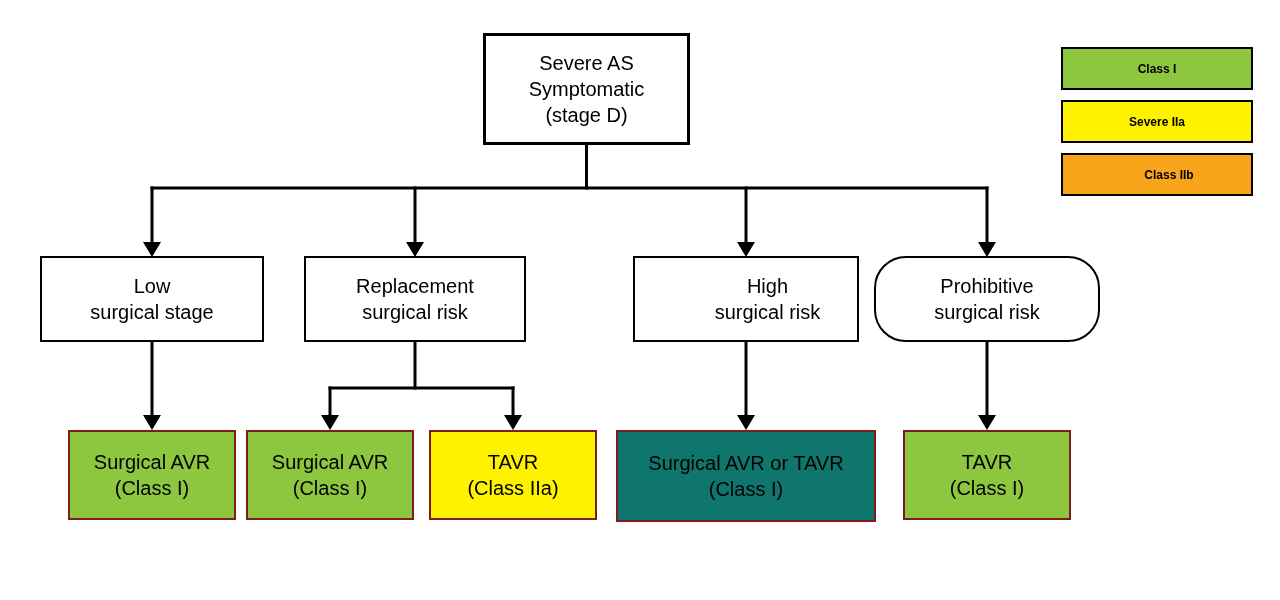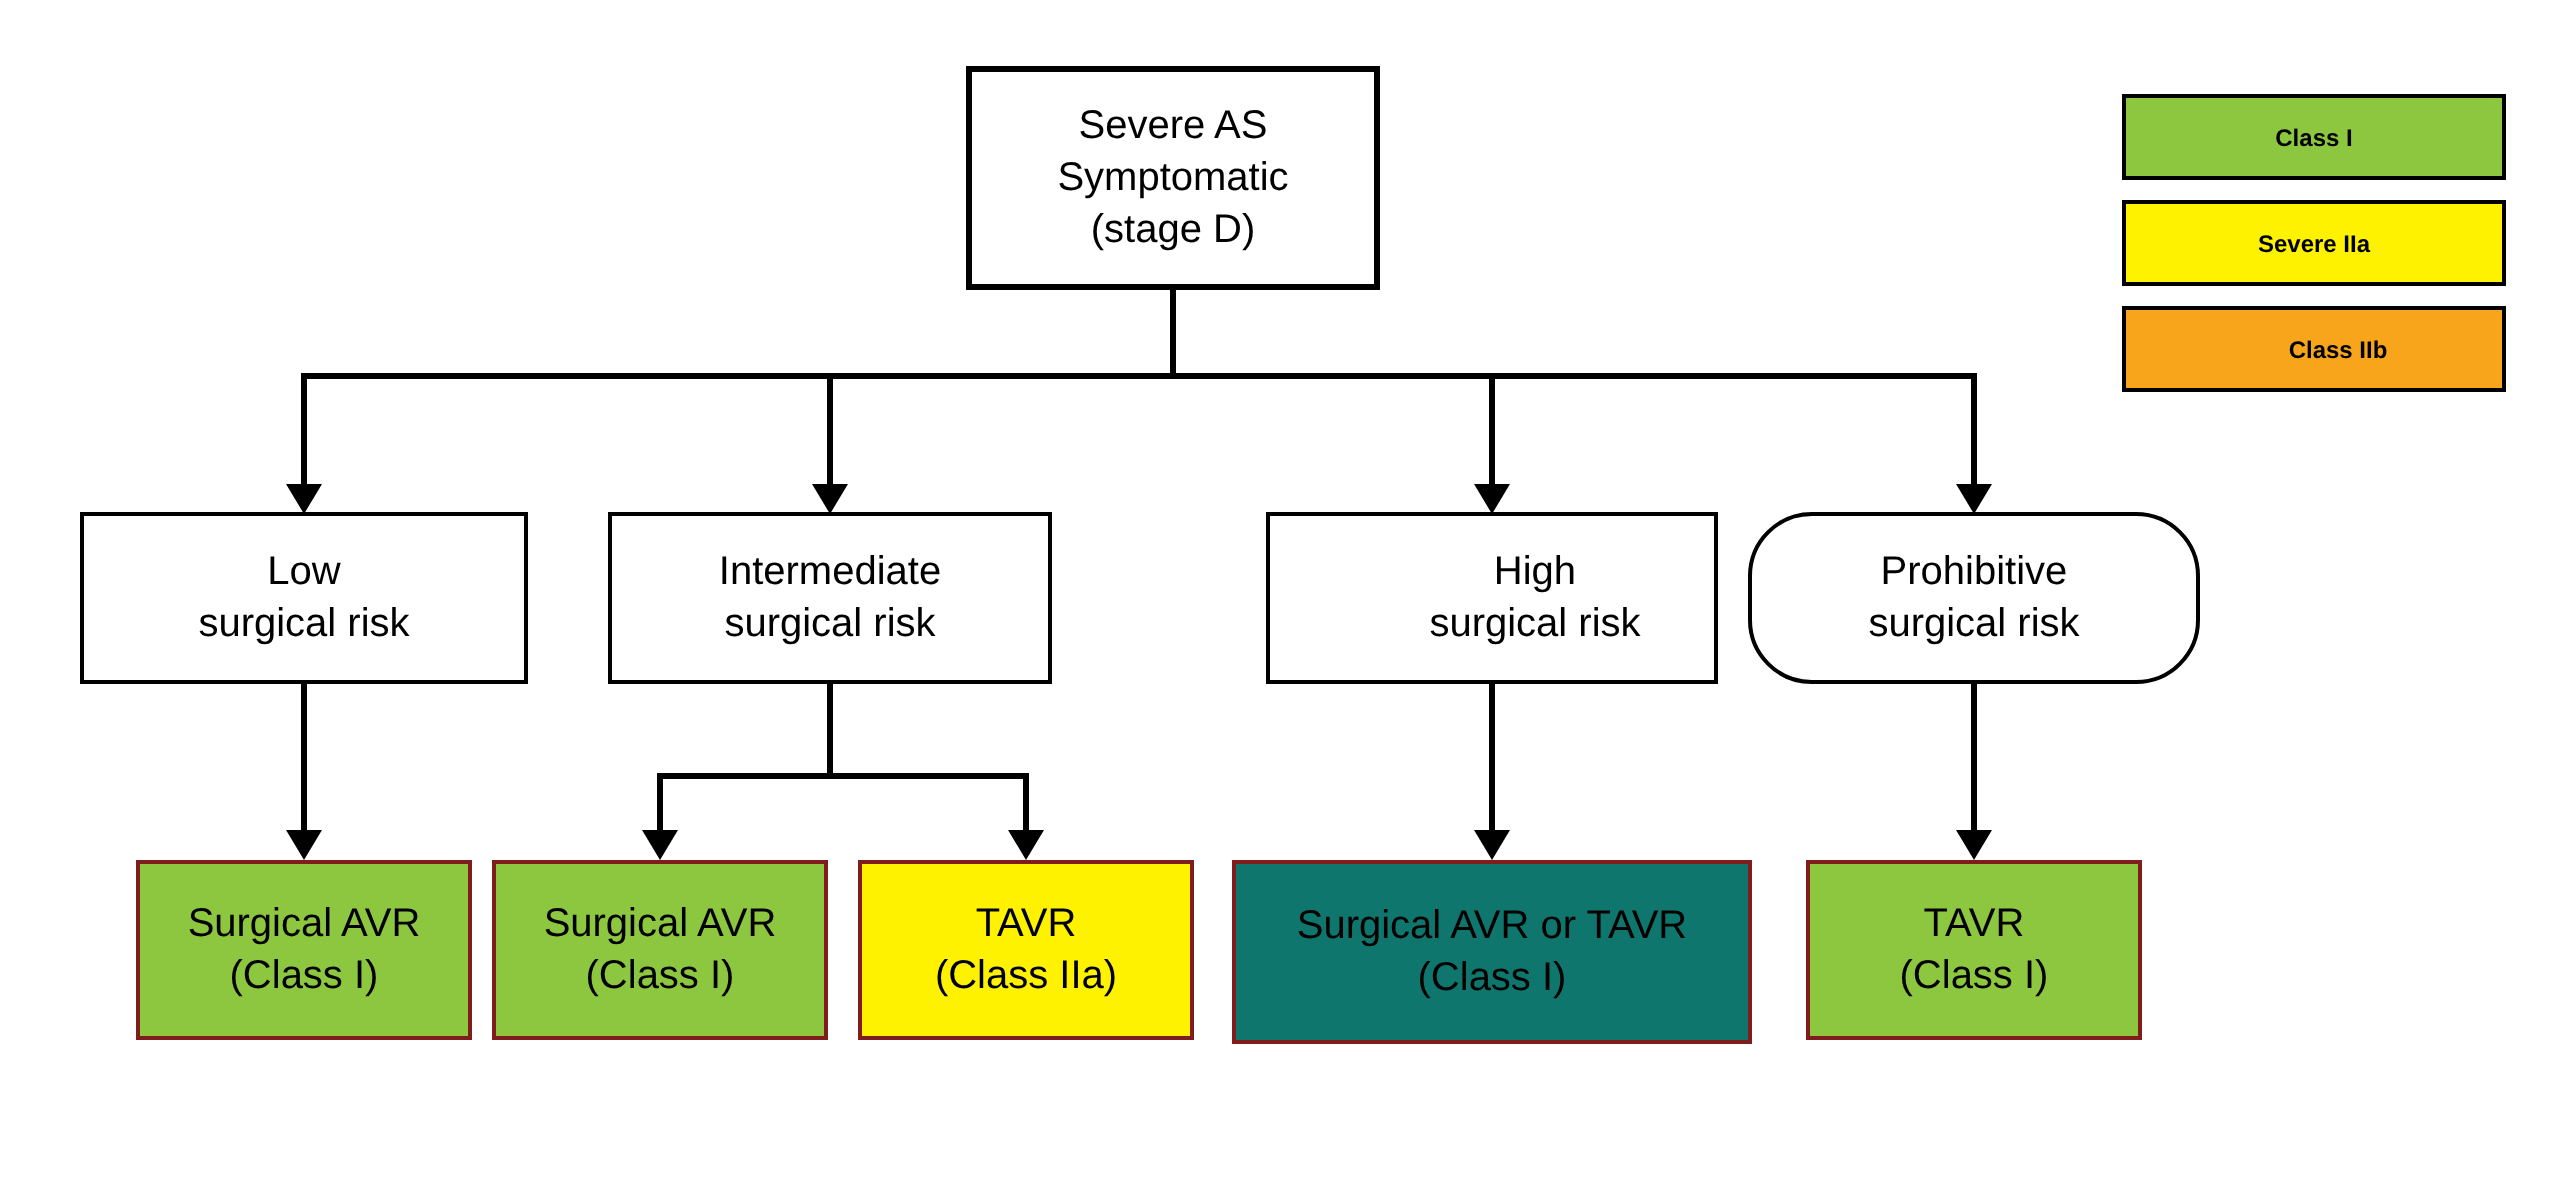--- a/index.html
+++ b/index.html
@@ -121,22 +121,22 @@
 
   <div class="node node-white node-root" style="left:483px; top:33px; width:207px; height:112px;">Severe AS
 Symptomatic
 (stage D)</div>
 
   <div class="legend-item" style="top: 47px; background-color: rgb(141, 198, 63);">Class I</div>
   <div class="legend-item" style="top: 100px; background-color: rgb(255, 242, 0);">Severe IIa</div>
   <div class="legend-item" style="top: 153px; background-color: rgb(249, 165, 27); padding-left: 24px;">Class IIb</div>
 
   <div class="node node-white" style="left:40px; top:256px; width:224px; height:86px;">Low
-surgical risk</div>
-  <div class="node node-white" style="left:304px; top:256px; width:222px; height:86px;">Intermediate
+surgical stage</div>
+  <div class="node node-white" style="left:304px; top:256px; width:222px; height:86px;">Replacement
 surgical risk</div>
   <div class="node node-white" style="left:633px; top:256px; width:226px; height:86px;padding-left:43px;">High
 surgical risk</div>
   <div class="node node-white" style="left:874px; top:256px; width:226px; height:86px;border-radius:32px;">Prohibitive
 surgical risk</div>
 
   <div class="node node-colored" style="left: 68px; top: 430px; width: 168px; height: 90px; background-color: rgb(141, 198, 63);">Surgical AVR
 (Class I)</div>
   <div class="node node-colored" style="left: 246px; top: 430px; width: 168px; height: 90px; background-color: rgb(141, 198, 63);">Surgical AVR
 (Class I)</div>

